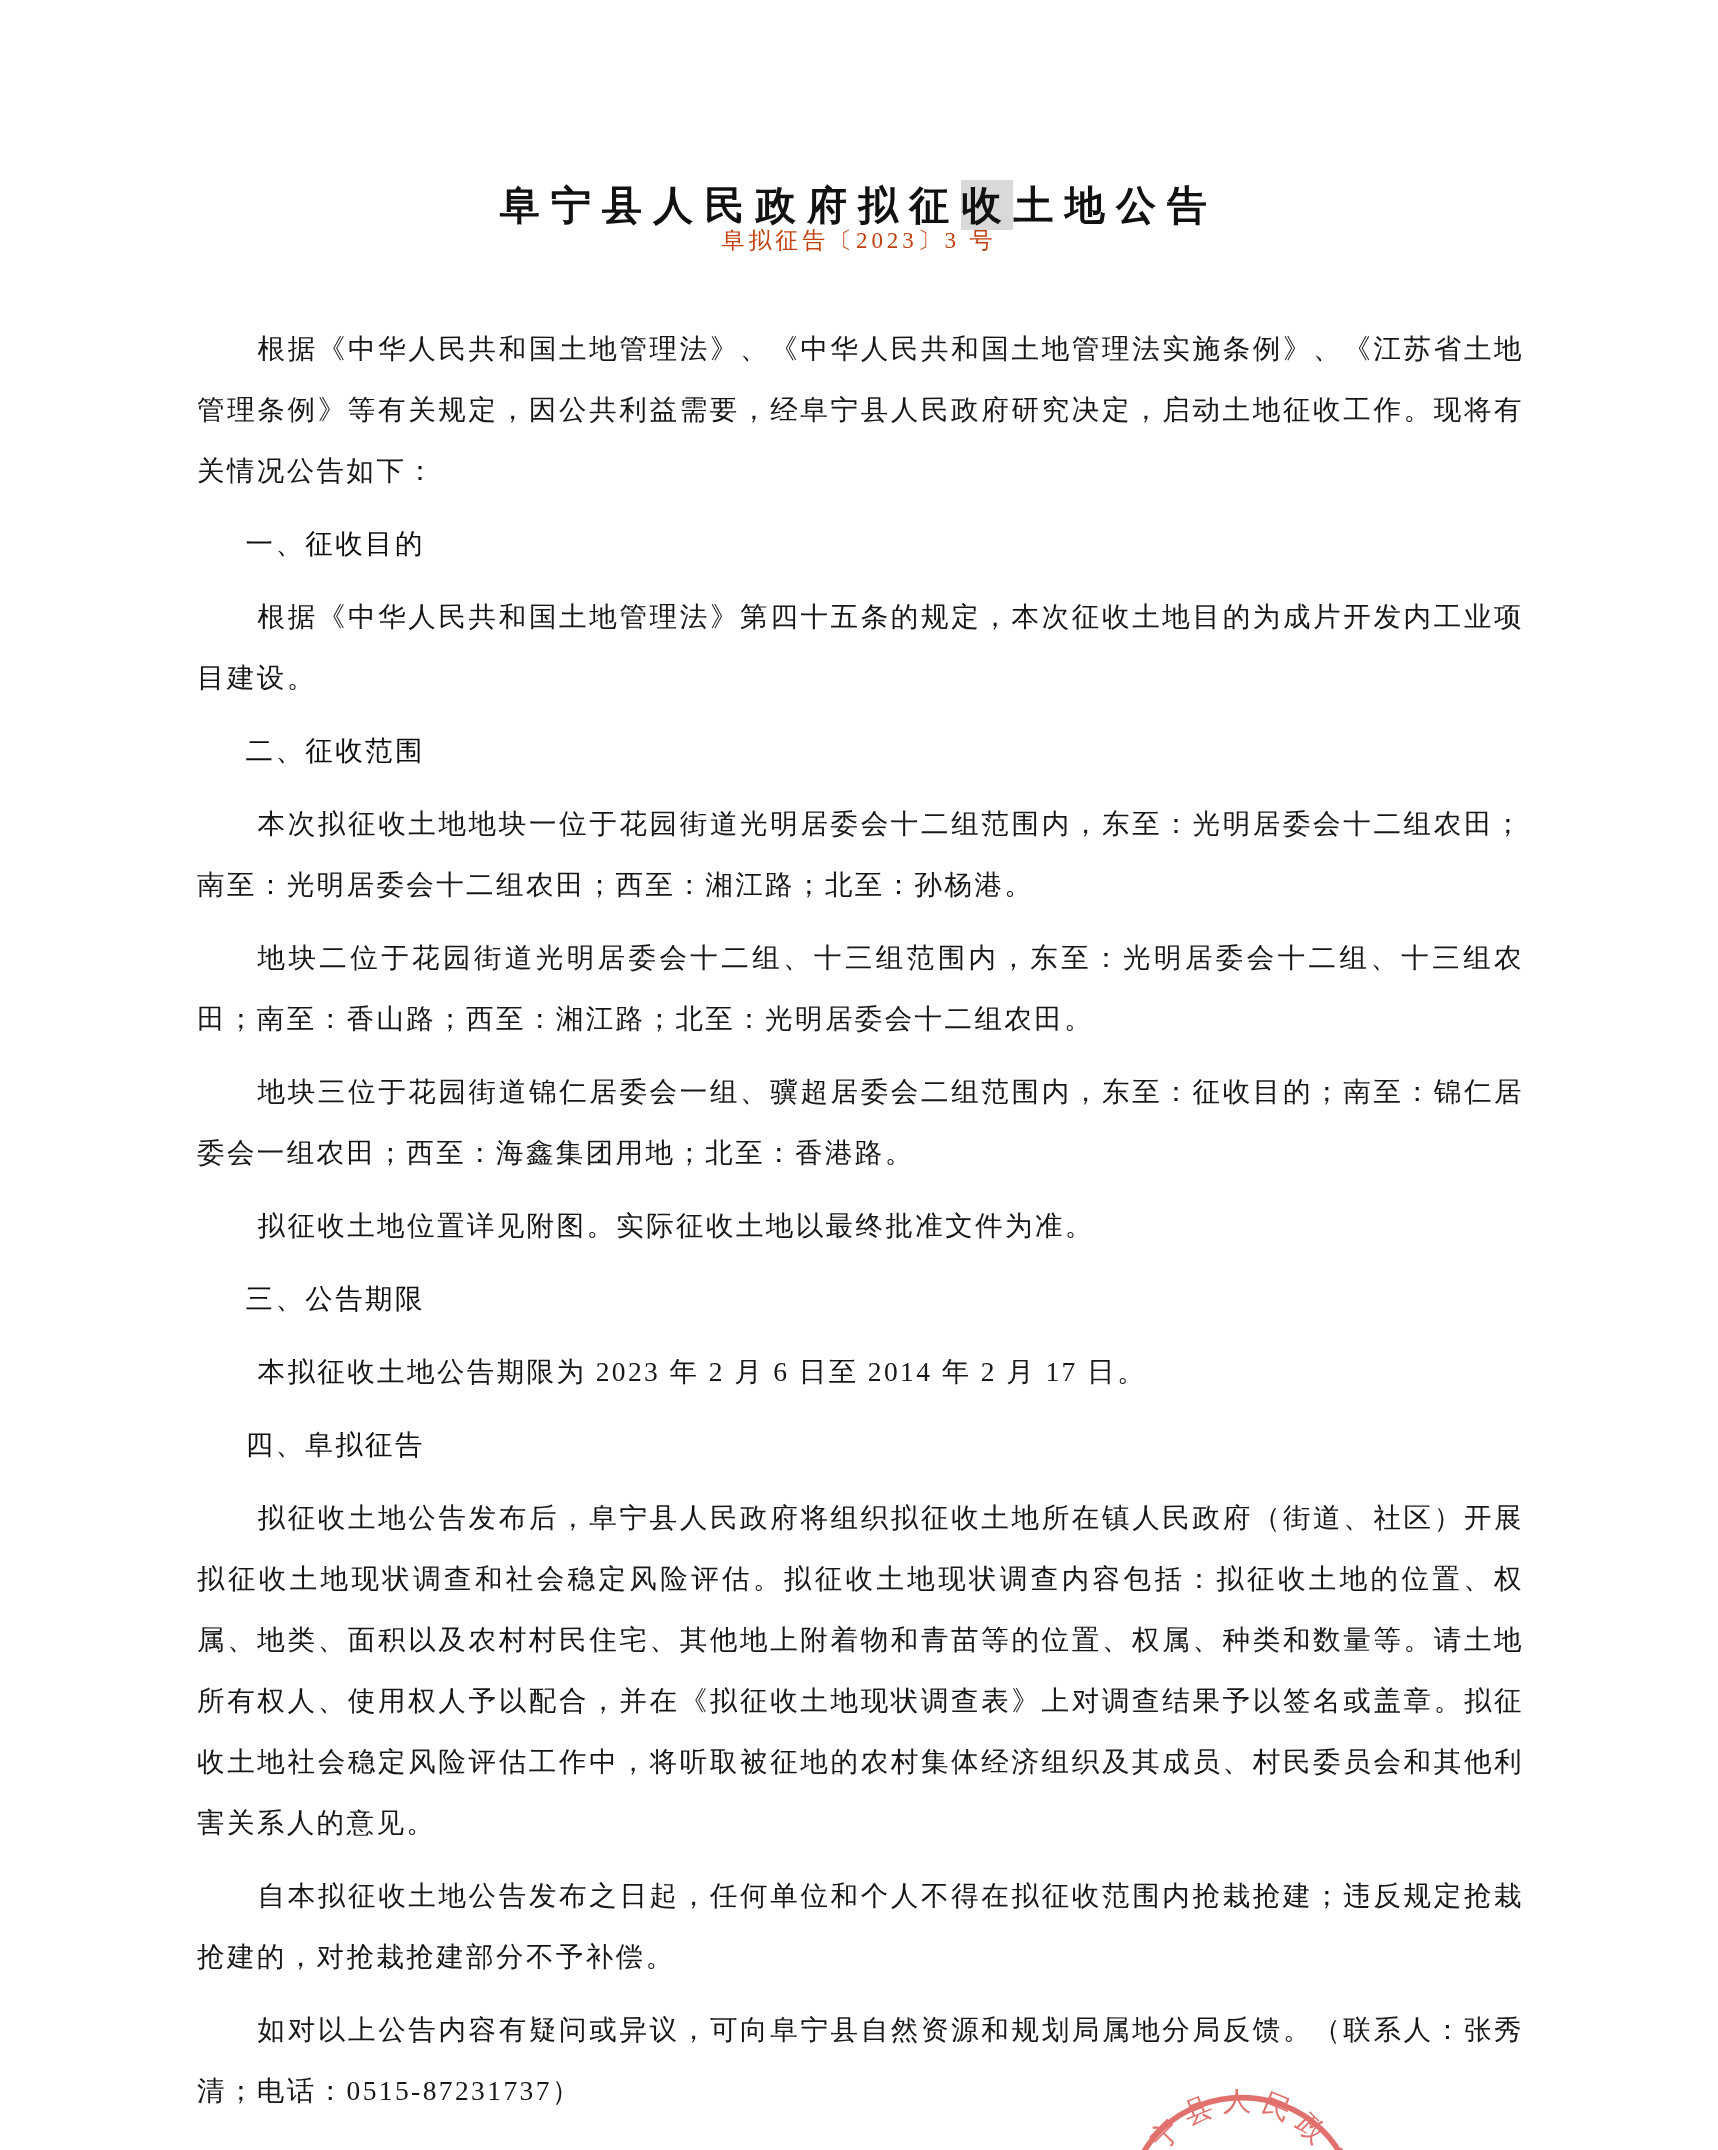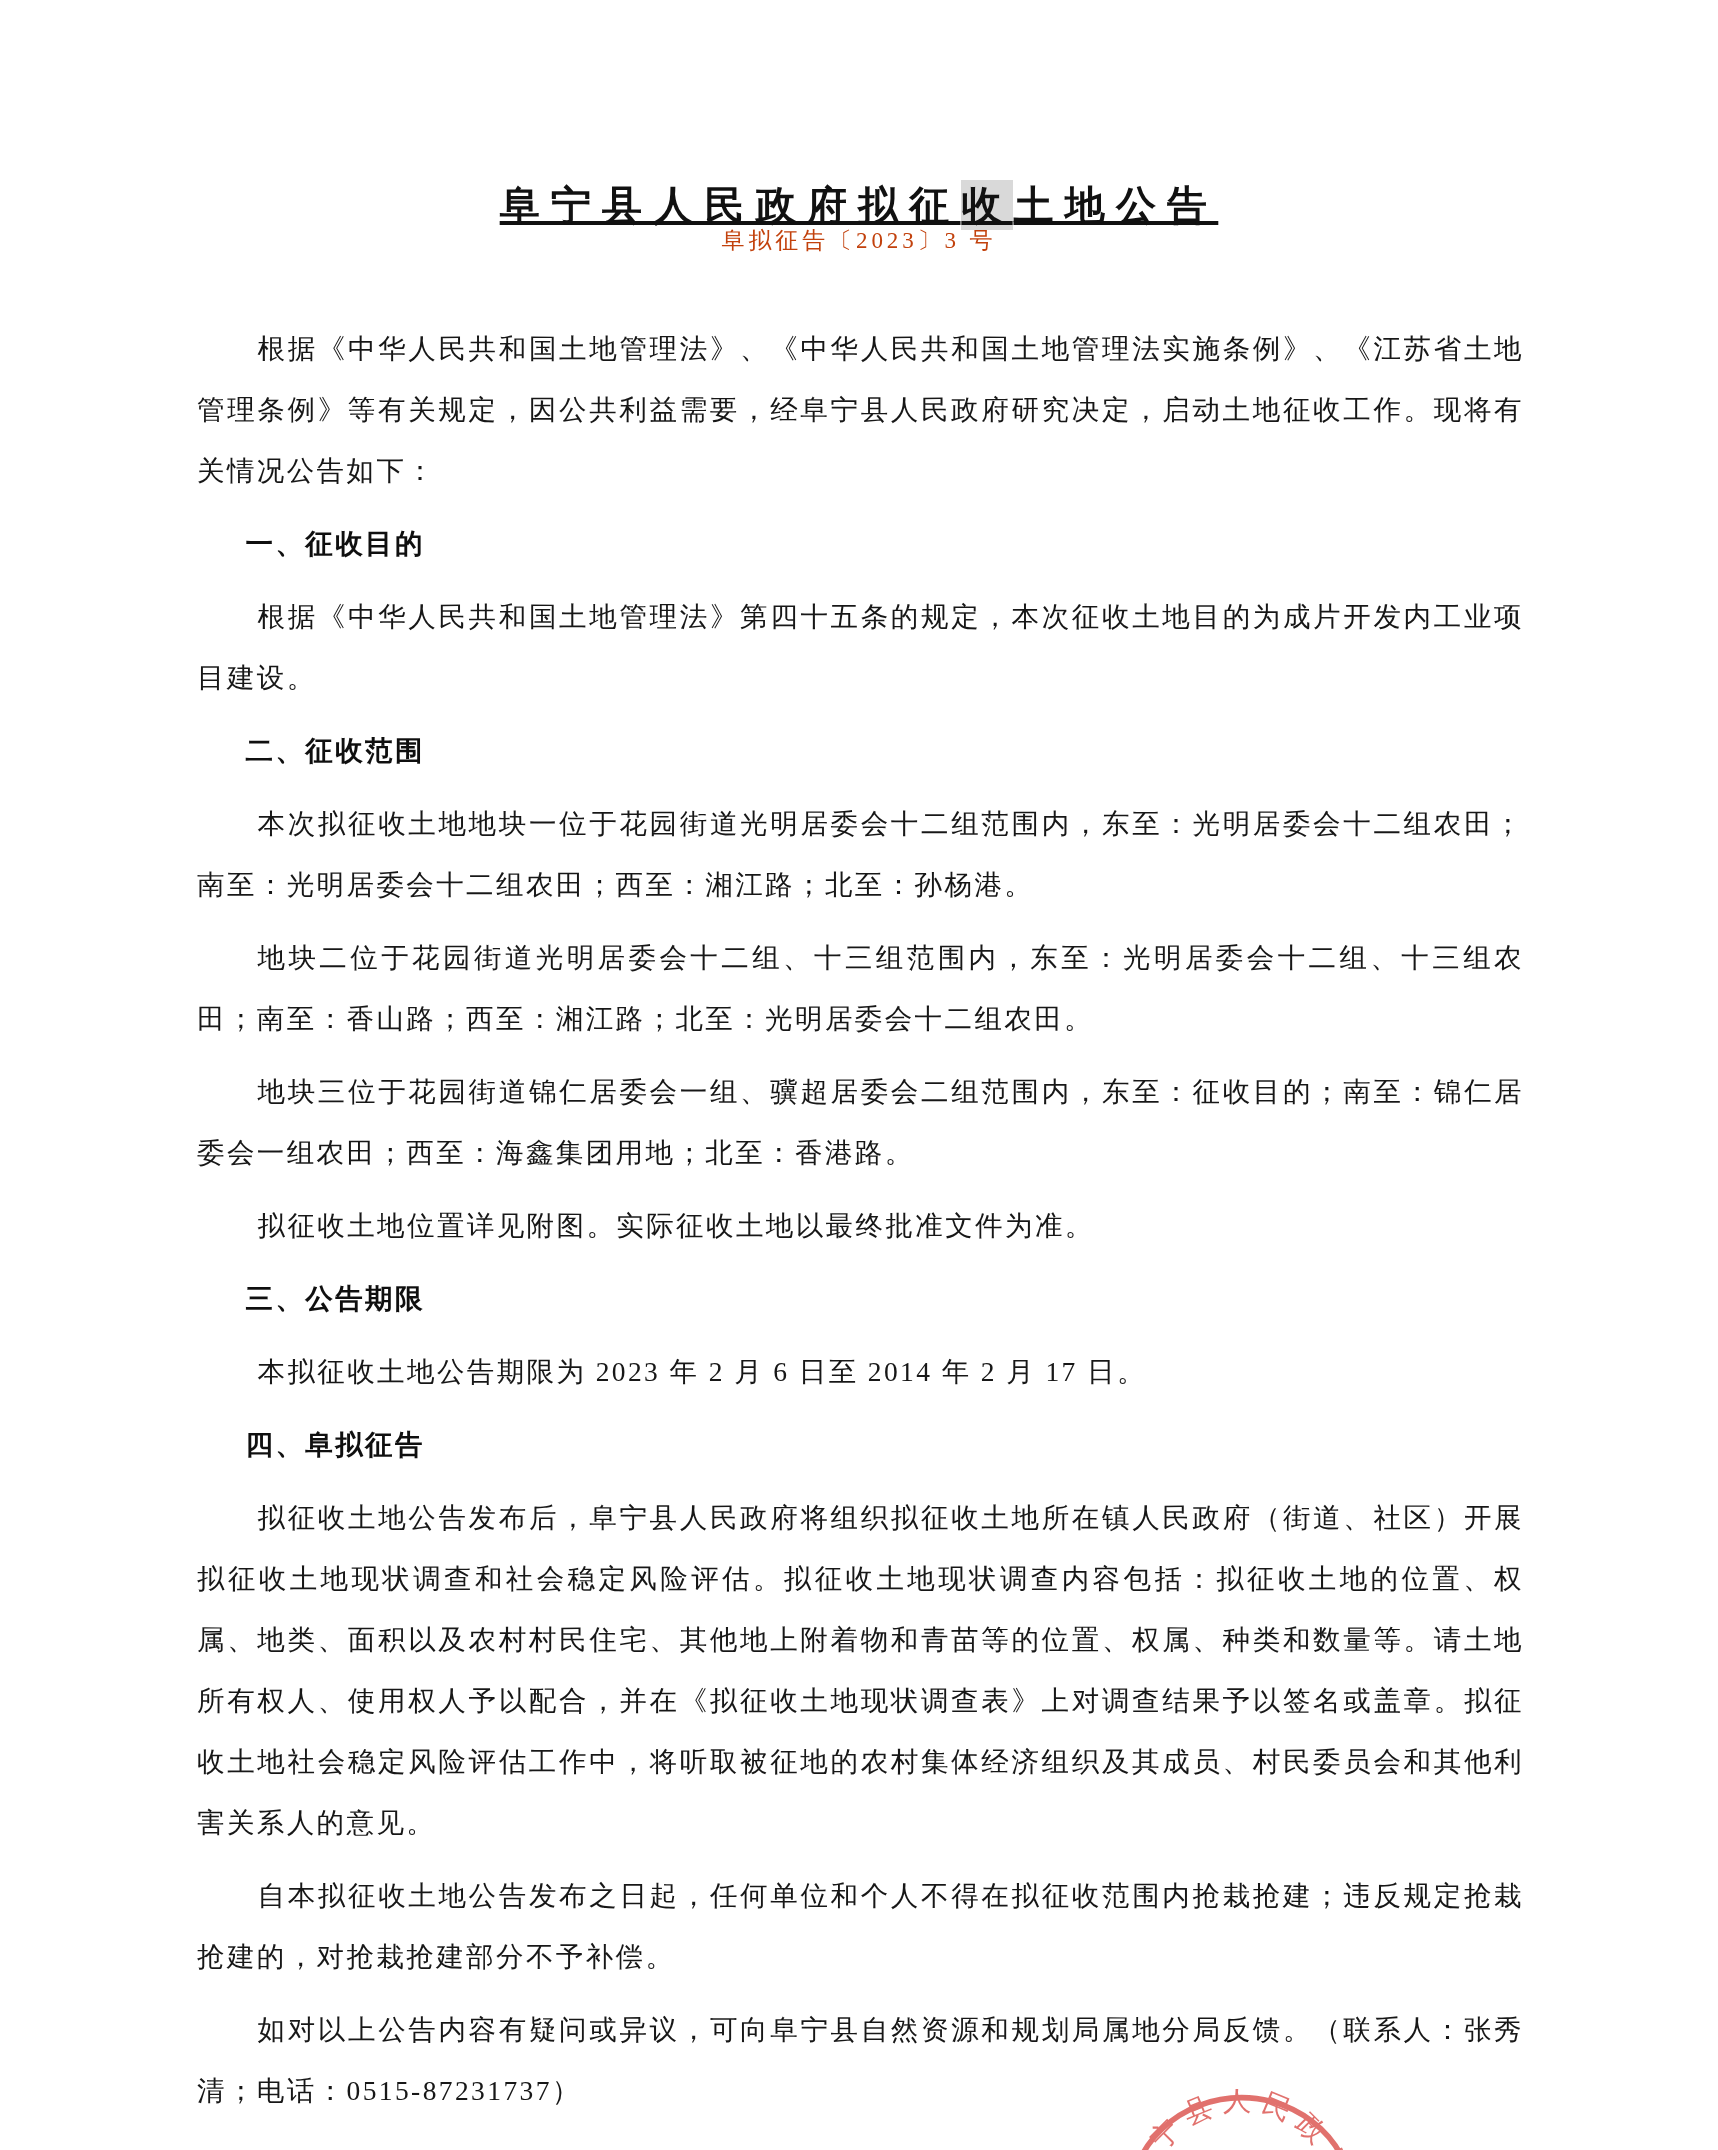--- a/index.html
+++ b/index.html
@@ -18,21 +18,20 @@
     position: absolute;
     top: 151px;
     left: 0;
     width: 100%;
     text-align: center;
     font-size: 40px;
     font-weight: 700;
     letter-spacing: 11.2px;
     color: #111111;
     white-space: nowrap;
-    text-decoration: underline;
   }
   .doc-title .hl {
     background: #d9d9d9;
     padding: 2.6px 0.9px;
   }
   .doc-number {
     position: absolute;
     top: 225px;
     left: 0;
     width: 100%;
@@ -47,21 +46,21 @@
     left: 185px;
     top: 306px;
     width: 1351px;
     font-size: 27.5px;
     line-height: 61px;
     letter-spacing: 2.4px;
     text-align: justify;
     color: #171717;
   }
   .doc-body .para { text-indent: 2.2em; margin: 12px; }
-  .doc-body .heading { text-indent: 2.2em; margin: 0; font-weight: 700; color: #0f0f0f; }
+  .doc-body .heading { text-indent: 2.2em; margin: 0; font-weight: 400; color: #0f0f0f; }
   .doc-body .spaced { margin-top: 61px; }
   .stamp-area {
     position: absolute;
     left: 1050px;
     top: 2073px;
     width: 473px;
     height: 327px;
   }
   .seal-svg {
     position: absolute;

